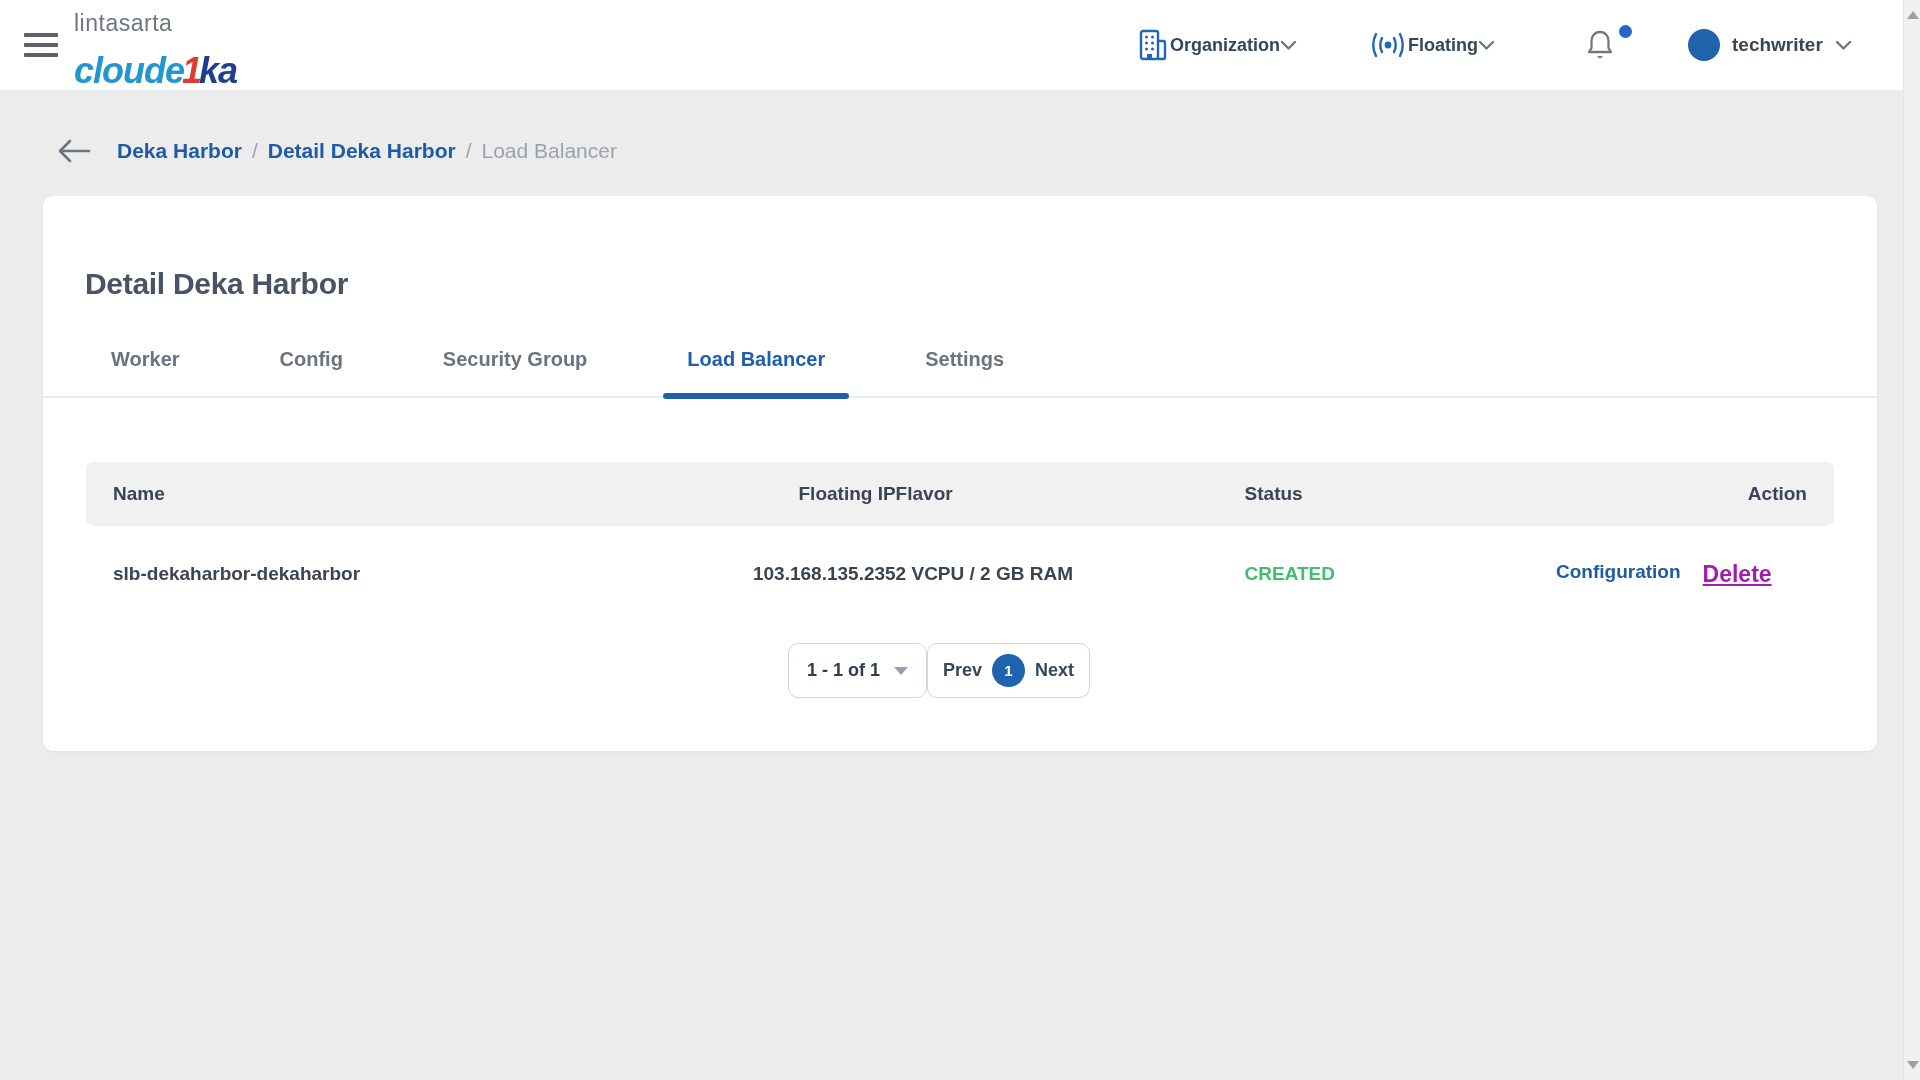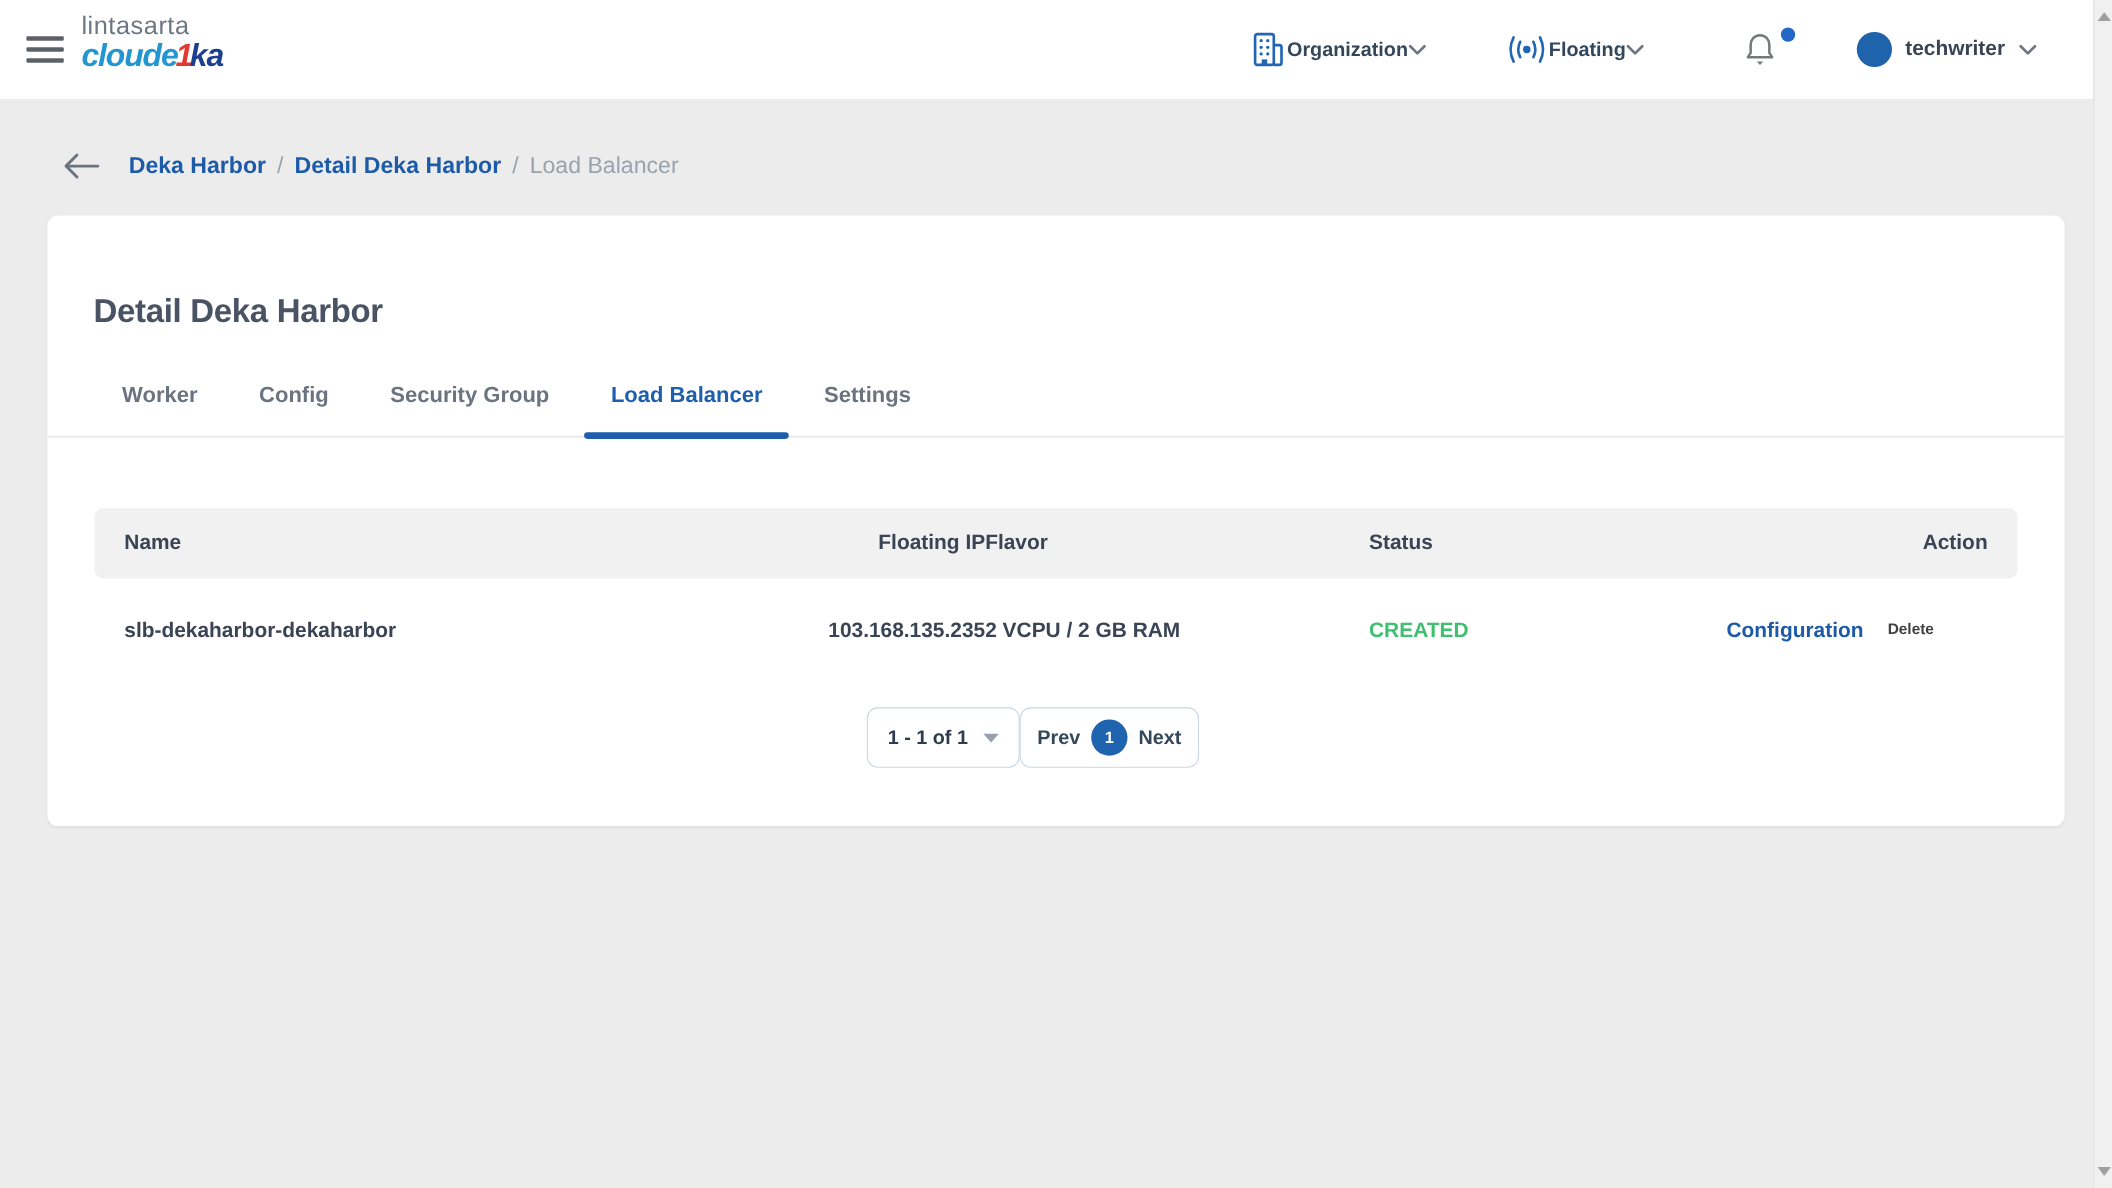--- a/index.html
+++ b/index.html
@@ -20,21 +20,21 @@
   .hamburger {
     position: absolute; left: 24px; top: 33px;
     width: 34px; height: 24px;
     display: flex; flex-direction: column; justify-content: space-between;
     cursor: pointer;
   }
   .hamburger span { display: block; height: 4px; background: #5d6167; border-radius: 1px; }
 
   .logo { position: absolute; left: 74px; top: 12px; line-height: 1; }
   .logo-top { font-size: 23px; color: #6e7681; letter-spacing: 0.5px; }
-  .logo-main { font-size: 29px; font-weight: 800; font-style: italic; letter-spacing: -1px; margin-top: 2px; }
+  .logo-main { font-size: 36px; font-weight: 800; font-style: italic; letter-spacing: -1px; margin-top: 18px; }
   .logo-main .lp1 { color: #2196d1; }
   .logo-main .lp2 { color: #e23a2e; margin: 0 -2px; }
   .logo-main .lp3 { color: #1c3f90; }
 
   .project-btn {
     position: absolute; left: 349px; top: 0;
     width: 426px; height: 90px;
     background: #2062a8; color: #fff;
     display: flex; align-items: center;
     padding: 0 26px;
@@ -90,20 +90,21 @@
     color: #4a5363; letter-spacing: -0.3px;
     line-height: 36px;
   }
 
   
   .tabs {
     display: flex;
     margin-top: 44px;
     padding-left: 44px;
     border-bottom: 2px solid #e9ebee;
+    gap: 44px;
   }
   .tab {
     position: relative;
     padding: 0 24px 24px 24px;
     margin-right: 8px;
     font-size: 20px; font-weight: 700;
     color: #6b7280; line-height: 26px;
     cursor: pointer; white-space: nowrap;
   }
   .tab.active { color: #1d5fae; }
@@ -126,21 +127,21 @@
     border-radius: 8px;
     height: 64px;
   }
   .th { font-size: 19px; font-weight: 700; color: #3a4454; }
   .trow { height: 56px; margin-top: 20px; }
   .td { font-size: 19px; font-weight: 700; color: #3a4454; }
   .col-center { text-align: right; }
   .status-created { color: #3ec06f; font-weight: 700; font-size: 19px; }
   .actions { display: flex; justify-content: center; gap: 22px; }
   .link-action { color: #1d5ba6; font-weight: 700; font-size: 19px; cursor: pointer; }
-  .muted-action { color: #404040; font-weight: 700; font-size: 14px; cursor: pointer; }
+  .muted-action { color: #a21caf; font-weight: 700; font-size: 23px; cursor: pointer; text-decoration: underline; }
 
   
   .pagination {
     display: flex; justify-content: center; align-items: center;
     margin: 41px 42px 0 0;
   }
   .pag-box {
     height: 55px;
     display: flex; align-items: center;
     border: 1.5px solid #ccd7e3;

